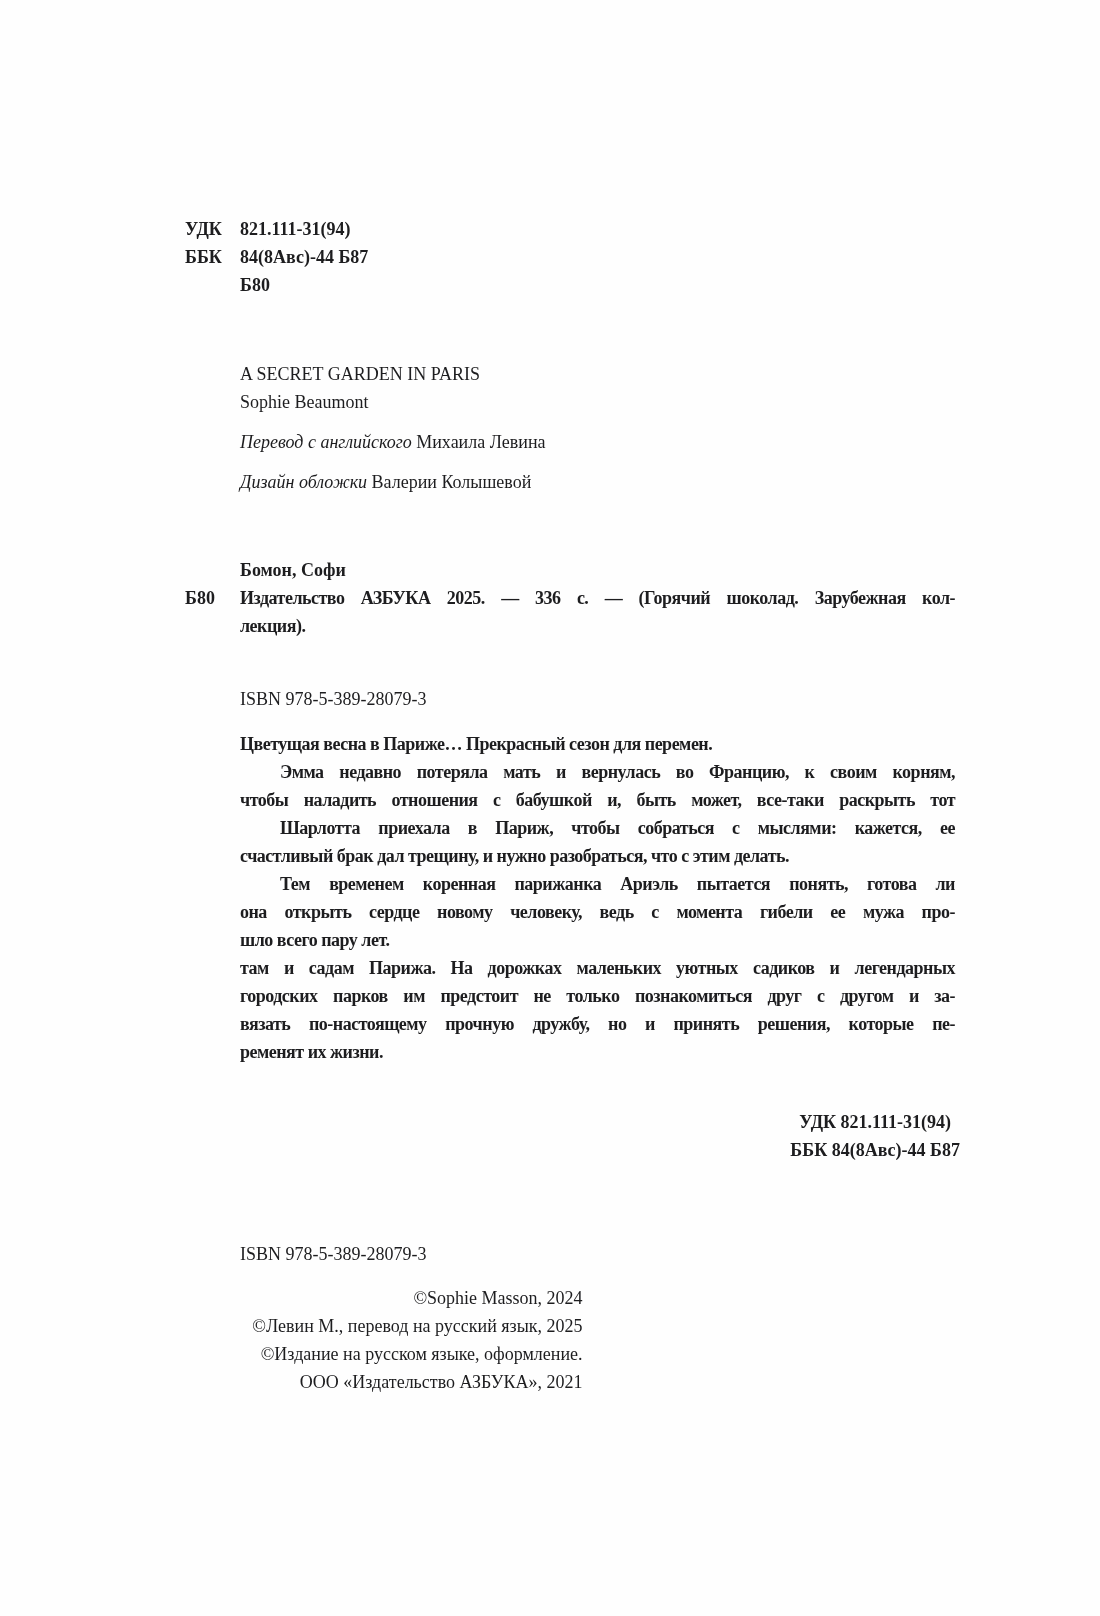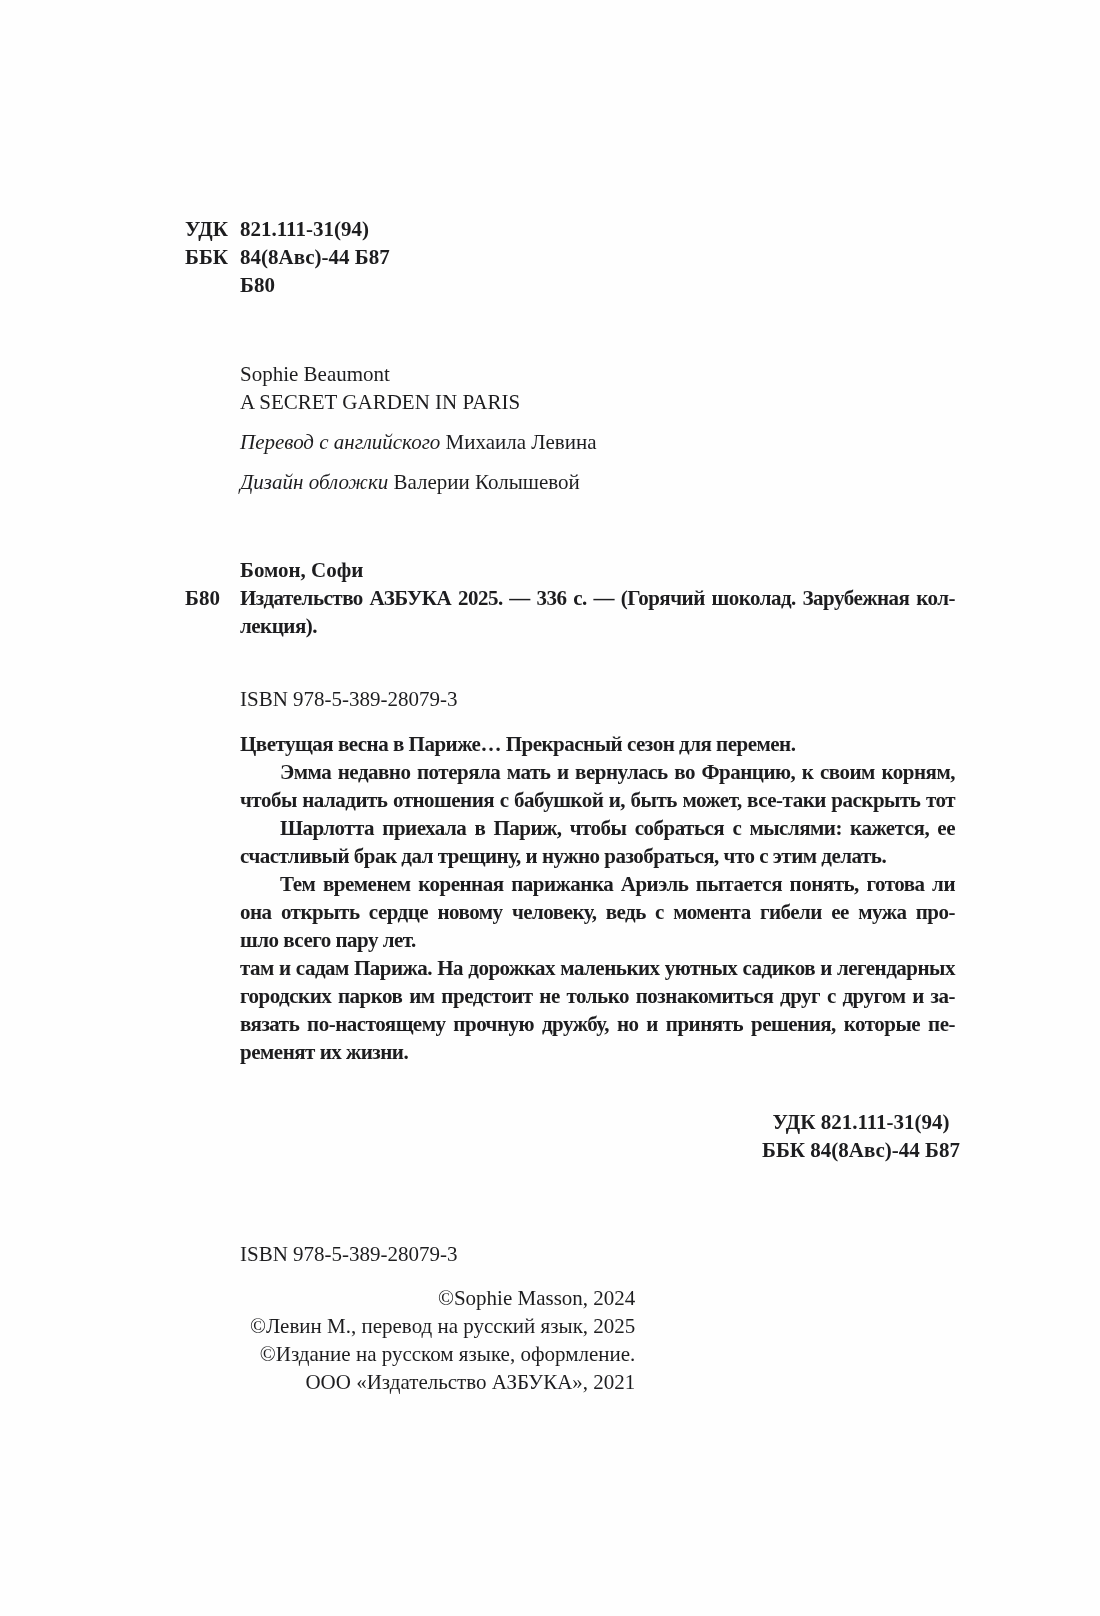--- a/index.html
+++ b/index.html
@@ -6,21 +6,21 @@
     margin: 0;
     padding: 0;
     background: #ffffff;
   }
   .page {
     position: relative;
     width: 1100px;
     height: 1616px;
     background: #fefefe;
     font-family: "Liberation Serif", "DejaVu Serif", serif;
-    font-size: 21px;
+    font-size: 18px;
     line-height: 28px;
     color: #1d1d1f;
     overflow: hidden;
   }
   .abs { position: absolute; }
 
   
   .top-codes { left: 185px; top: 215px; font-weight: 700; }
   .code-row { display: flex; }
   .code-row .lbl { width: 55px; flex: 0 0 55px; }
@@ -71,22 +71,22 @@
       <span>821.111-31(94)</span>
     </div>
     <div class="code-row">
       <span class="lbl">ББК</span>
       <span>84(8Авс)-44 Б87</span>
     </div>
     <div class="code-extra">Б80</div>
   </div>
 
   <div class="abs author-block">
+    <div>A SECRET GARDEN IN PARIS</div>
     <div>Sophie Beaumont</div>
-    <div>A SECRET GARDEN IN PARIS</div>
   </div>
 
   <div class="abs credit-line translator-line">
     <span class="it">Перевод с английского</span>
     <span>Михаила Левина</span>
   </div>
 
   <div class="abs credit-line designer-line">
     <span class="it">Дизайн обложки</span>
     <span>Валерии Колышевой</span>

